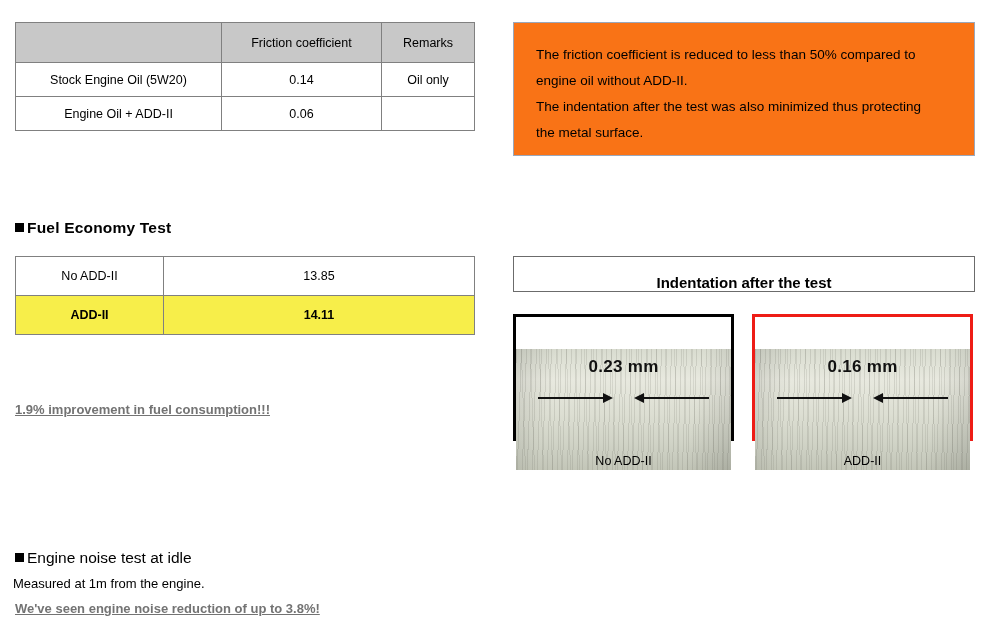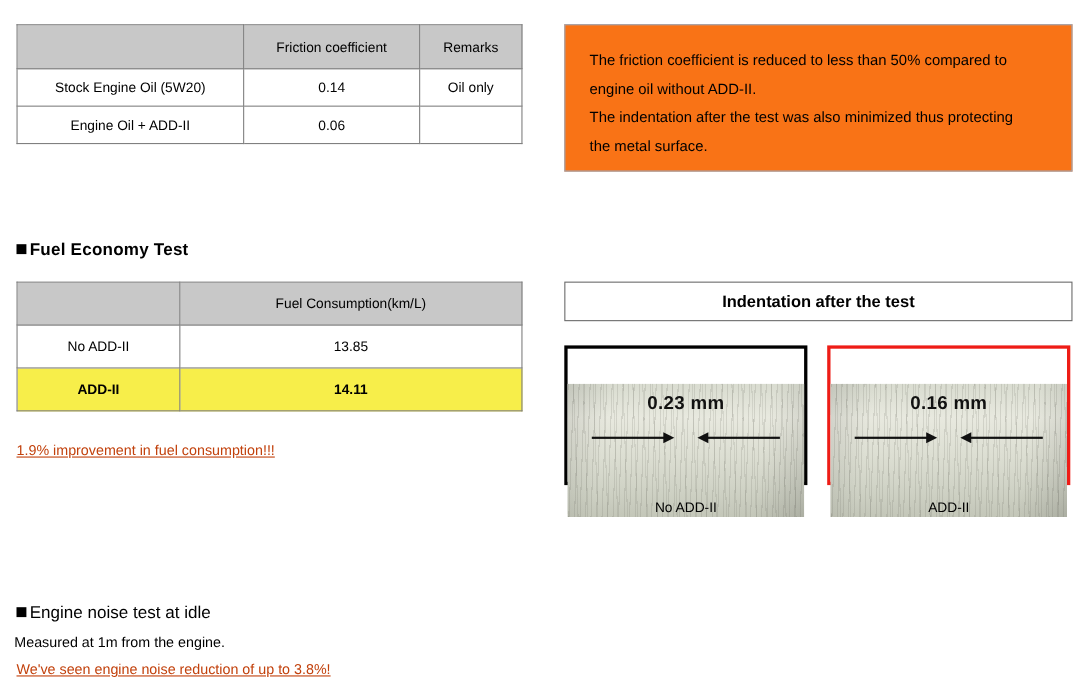--- a/index.html
+++ b/index.html
@@ -101,36 +101,37 @@
   }
   #fuel-table col.c1 { width: 148px; }
   #fuel-table col.c2 { width: 311px; }
   #fuel-table td { height: 38px; }
   #fuel-table td.head { height: 38px; }
 
   
   .red-note {
     position: absolute;
     font-size: 13px;
-    color: #c2410c;
+    color: #737373;
     text-decoration: underline;
+    font-weight: bold;
   }
   #fuel-improvement { left: 15px; top: 402px; }
 
   
   #indentation-title {
     position: absolute;
     left: 513px;
     top: 256px;
     width: 462px;
     height: 36px;
     border: 1px solid #6b6b6b;
     box-sizing: border-box;
     display: flex;
-    align-items: center;
+    align-items: flex-end;
     justify-content: center;
     font-size: 15px;
     font-weight: bold;
   }
 
   .photo-wrap {
     position: absolute;
     top: 314px;
     width: 221px;
     height: 127px;
@@ -271,24 +272,20 @@
     <span class="sq"></span><span>Fuel Economy Test</span>
   </div>
 
   <table class="data" id="fuel-table">
     <colgroup>
         <col class="c1">
         <col class="c2">
       </colgroup>
     <tbody>
       <tr>
-        <td class="head"></td>
-        <td class="head">Fuel Consumption(km/L)</td>
-      </tr>
-      <tr>
         <td>No ADD-II</td>
         <td>13.85</td>
       </tr>
       <tr>
         <td class="highlight">ADD-II</td>
         <td class="highlight">14.11</td>
       </tr>
     </tbody>
   </table>
 

